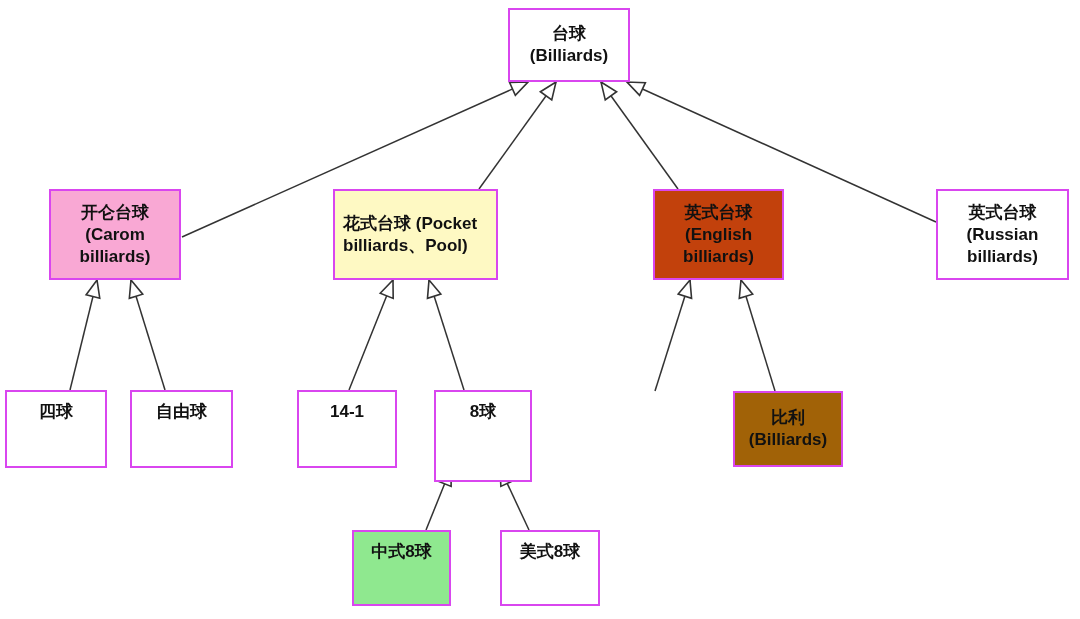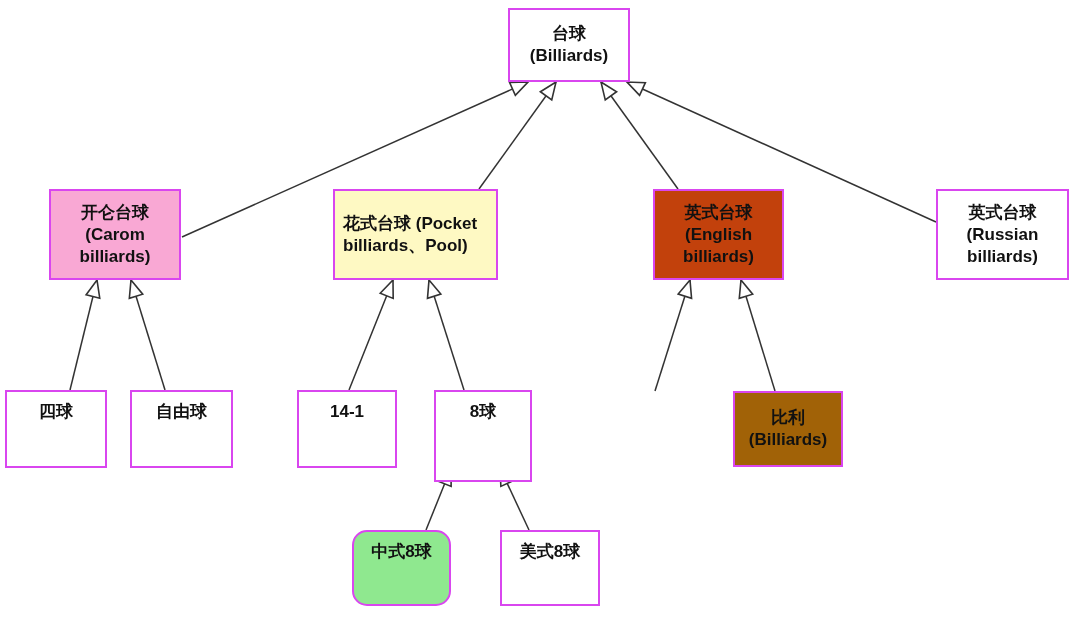--- a/index.html
+++ b/index.html
@@ -56,21 +56,21 @@
   .n-carom          { left: 49px;  top: 189px; width: 132px; height: 91px; }
   .n-pocket         { left: 333px; top: 189px; width: 165px; height: 91px; }
   .n-english        { left: 653px; top: 189px; width: 131px; height: 91px; }
   .n-russian        { left: 936px; top: 189px; width: 133px; height: 91px; }
   .n-four-ball      { left: 5px;   top: 390px; width: 102px; height: 78px; }
   .n-free-ball      { left: 130px; top: 390px; width: 103px; height: 78px; }
   .n-fourteen-one   { left: 297px; top: 390px; width: 100px; height: 78px; }
   .n-eight-ball     { left: 434px; top: 390px; width: 98px;  height: 92px; }
   .n-snooker        { left: 575px; top: 391px; width: 122px; height: 76px; }
   .n-billi          { left: 733px; top: 391px; width: 110px; height: 76px; }
-  .n-chinese-eight  { left: 352px; top: 530px; width: 99px;  height: 76px; border-radius: 15px; }
+  .n-chinese-eight  { left: 352px; top: 530px; width: 99px;  height: 76px; }
   .n-american-eight { left: 500px; top: 530px; width: 100px; height: 76px; }
 </style>
 </head>
 <body>
 
 <div class="canvas">
 
   <svg class="edges-layer" width="1080" height="619" viewBox="0 0 1080 619" xmlns="http://www.w3.org/2000/svg">
     <defs>
       <marker id="hollow-arrow" markerUnits="userSpaceOnUse" markerWidth="22" markerHeight="18" refX="19" refY="9" orient="auto">

